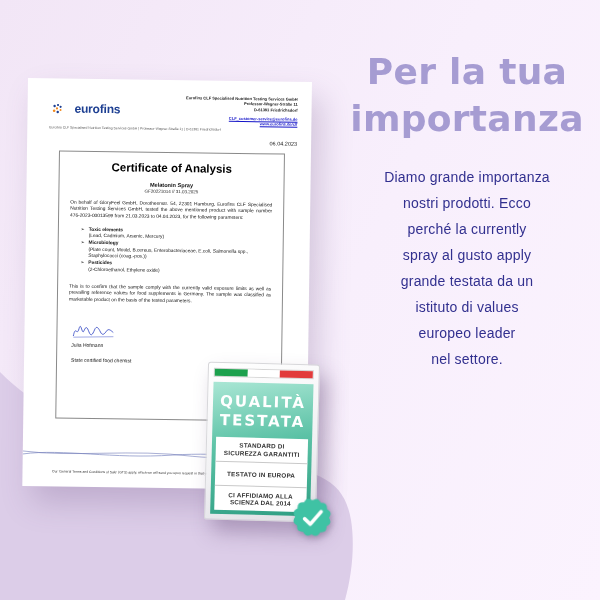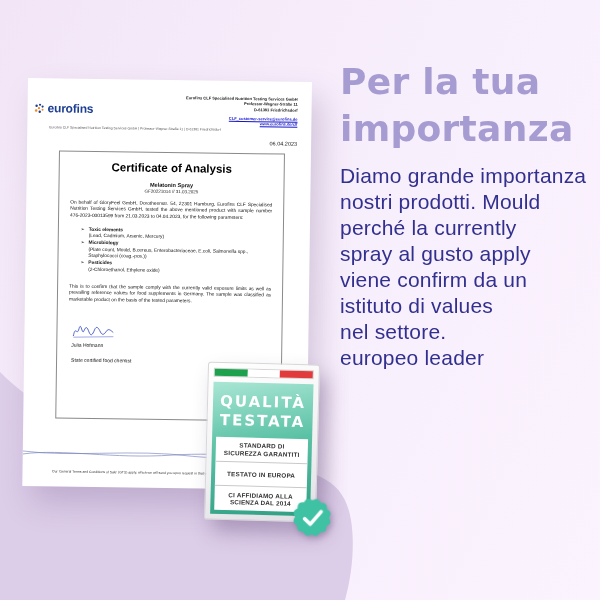--- a/index.html
+++ b/index.html
@@ -9,21 +9,21 @@
     font-family:"Liberation Sans",sans-serif;
   }
   .bg-blob { position:absolute; left:0; top:0; width:600px; height:600px; z-index:0; }
 
   
   .paper {
     position:absolute; left:28px; top:78px; width:284px; height:408px;
     background:#ffffff; transform:rotate(0.8deg); transform-origin:top left;
     box-shadow:10px 16px 30px rgba(104,74,128,0.25); z-index:2;
   }
-  .logo { position:absolute; left:6px; top:23px; display:flex; align-items:center; gap:3px; }
+  .logo { position:absolute; left:24px; top:23px; display:flex; align-items:center; gap:12px; }
   .logo-text { color:#1d3f92; font-weight:bold; font-size:12px; letter-spacing:-0.2px; }
   .sender-line { position:absolute; left:22px; top:47px; font-size:3.4px; color:#555; white-space:nowrap; }
   .addr { position:absolute; right:14px; top:15px; text-align:right; font-size:4px; line-height:5.3px; color:#222; font-weight:bold; }
   .links { position:absolute; right:14px; top:35px; text-align:right; font-size:4px; line-height:5.3px; color:#1414c8; text-decoration:underline; font-weight:bold; }
   .docdate { position:absolute; right:14px; top:59px; font-size:5.5px; color:#111; }
 
   .inner-box { position:absolute; left:32px; top:72px; width:226px; height:268px; border:1px solid #8a8a8a; background:#fff; box-sizing:border-box; }
   .cert-title { text-align:center; font-size:11.5px; font-weight:bold; margin-top:9px; color:#000; }
   .prod { text-align:center; font-size:5.6px; font-weight:bold; margin-top:8px; color:#111; }
   .prod-code { text-align:center; font-size:4.5px; margin-top:1px; color:#222; }
@@ -56,23 +56,23 @@
     background:linear-gradient(170deg,#a9e6d4 0%,#5cc2a6 45%,#2f9f83 100%);
     display:flex; flex-direction:column;
   }
   .badge-title { text-align:center; color:#ffffff; font-weight:bold; font-size:15px; letter-spacing:2px; line-height:19px; padding-top:10px; font-family:"DejaVu Sans",sans-serif; }
   .badge-rows { margin:7px 4px 4px; background:#ffffff; flex:1; display:flex; flex-direction:column; }
   .badge-row { flex:1; display:flex; flex-direction:column; justify-content:center; text-align:center; font-size:6.3px; font-weight:bold; color:#333; line-height:7.6px; letter-spacing:0.2px; }
   .badge-row + .badge-row { border-top:1px solid #c9c9c9; }
   .seal { position:absolute; right:-16px; bottom:-15px; width:38px; height:38px; filter:drop-shadow(2px 3px 3px rgba(60,40,80,0.3)); }
 
   
-  .right-panel { position:absolute; left:340px; top:58px; width:254px; z-index:2; }
+  .right-panel { position:absolute; left:340px; top:48px; width:254px; z-index:2;text-align:center; }
   .heading { font-family:"DejaVu Sans",sans-serif; font-weight:bold; font-size:36px; line-height:47px; color:#a69cd2; letter-spacing:0.3px; }
-  .copy { margin-top:11px; font-size:21px; line-height:26px; color:#32308f; letter-spacing:0.2px; }
+  .copy { margin-top:22px; font-size:14px; line-height:26px; color:#32308f; letter-spacing:0.2px; }
 </style>
 </head>
 <body>
 
 <div class="stage">
 
   <svg class="bg-blob" viewBox="0 0 600 600" preserveAspectRatio="none" aria-hidden="true">
     <path d="M0,372 C70,442 170,452 255,462 C320,470 344,480 351,520 C355,545 352,575 345,600 L0,600 Z" fill="#dccde8"></path>
   </svg>
 
@@ -187,23 +187,23 @@
     </svg>
   </div>
 
   <div class="right-panel">
     <div class="heading">
       <div>Per la tua</div>
       <div>importanza</div>
     </div>
     <div class="copy">
       <div>Diamo grande importanza</div>
-      <div>nostri prodotti. Mould</div>
+      <div>nostri prodotti. Ecco</div>
       <div>perché la currently</div>
       <div>spray al gusto apply</div>
-      <div>viene confirm da un</div>
+      <div>grande testata da un</div>
       <div>istituto di values</div>
+      <div>europeo leader</div>
       <div>nel settore.</div>
-      <div>europeo leader</div>
     </div>
   </div>
 
 </div>
 
 </body></html>

